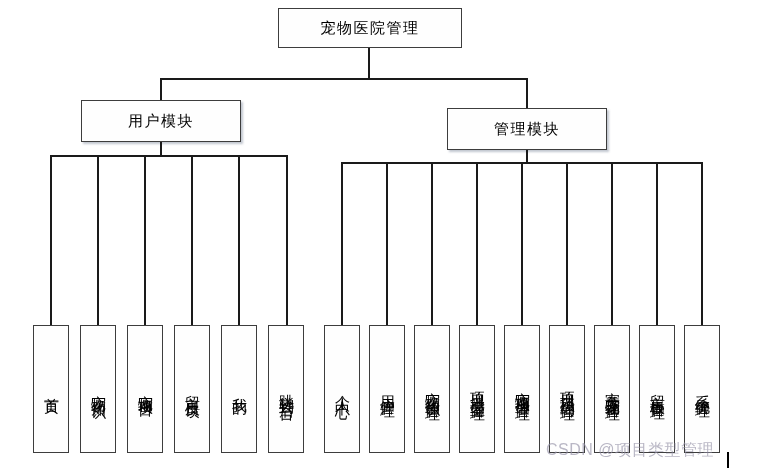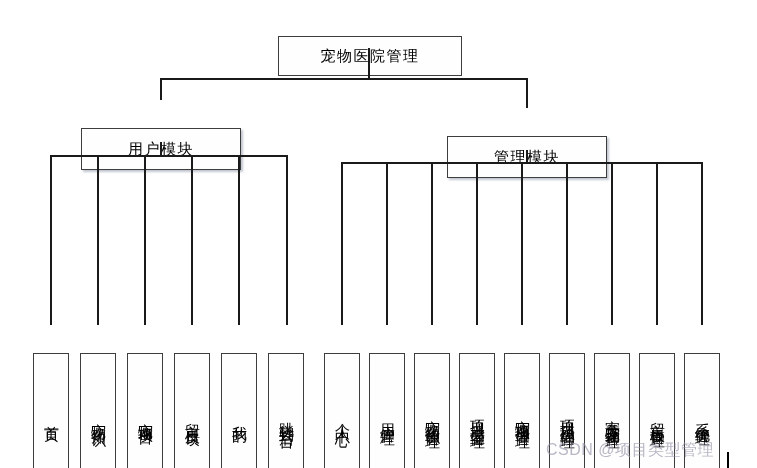--- a/index.html
+++ b/index.html
@@ -17,21 +17,20 @@
   }
   .node {
     position: absolute;
     background: #fefefe;
     border: 1.4px solid #3d3d3d;
     box-sizing: border-box;
     display: flex;
     align-items: center;
     justify-content: center;
     color: #000000;
-    margin-top: 28px;
   }
   .node.lvl1 {
     left: 278px; top: 8px; width: 184px; height: 40px;
     font-size: 15px; letter-spacing: 1.5px;
   }
   .node.lvl2 {
     width: 160px; height: 42px;
     font-size: 15px; letter-spacing: 1.5px;
     box-shadow: 1.5px 1.5px 2px rgba(120,130,150,0.45);
   }

